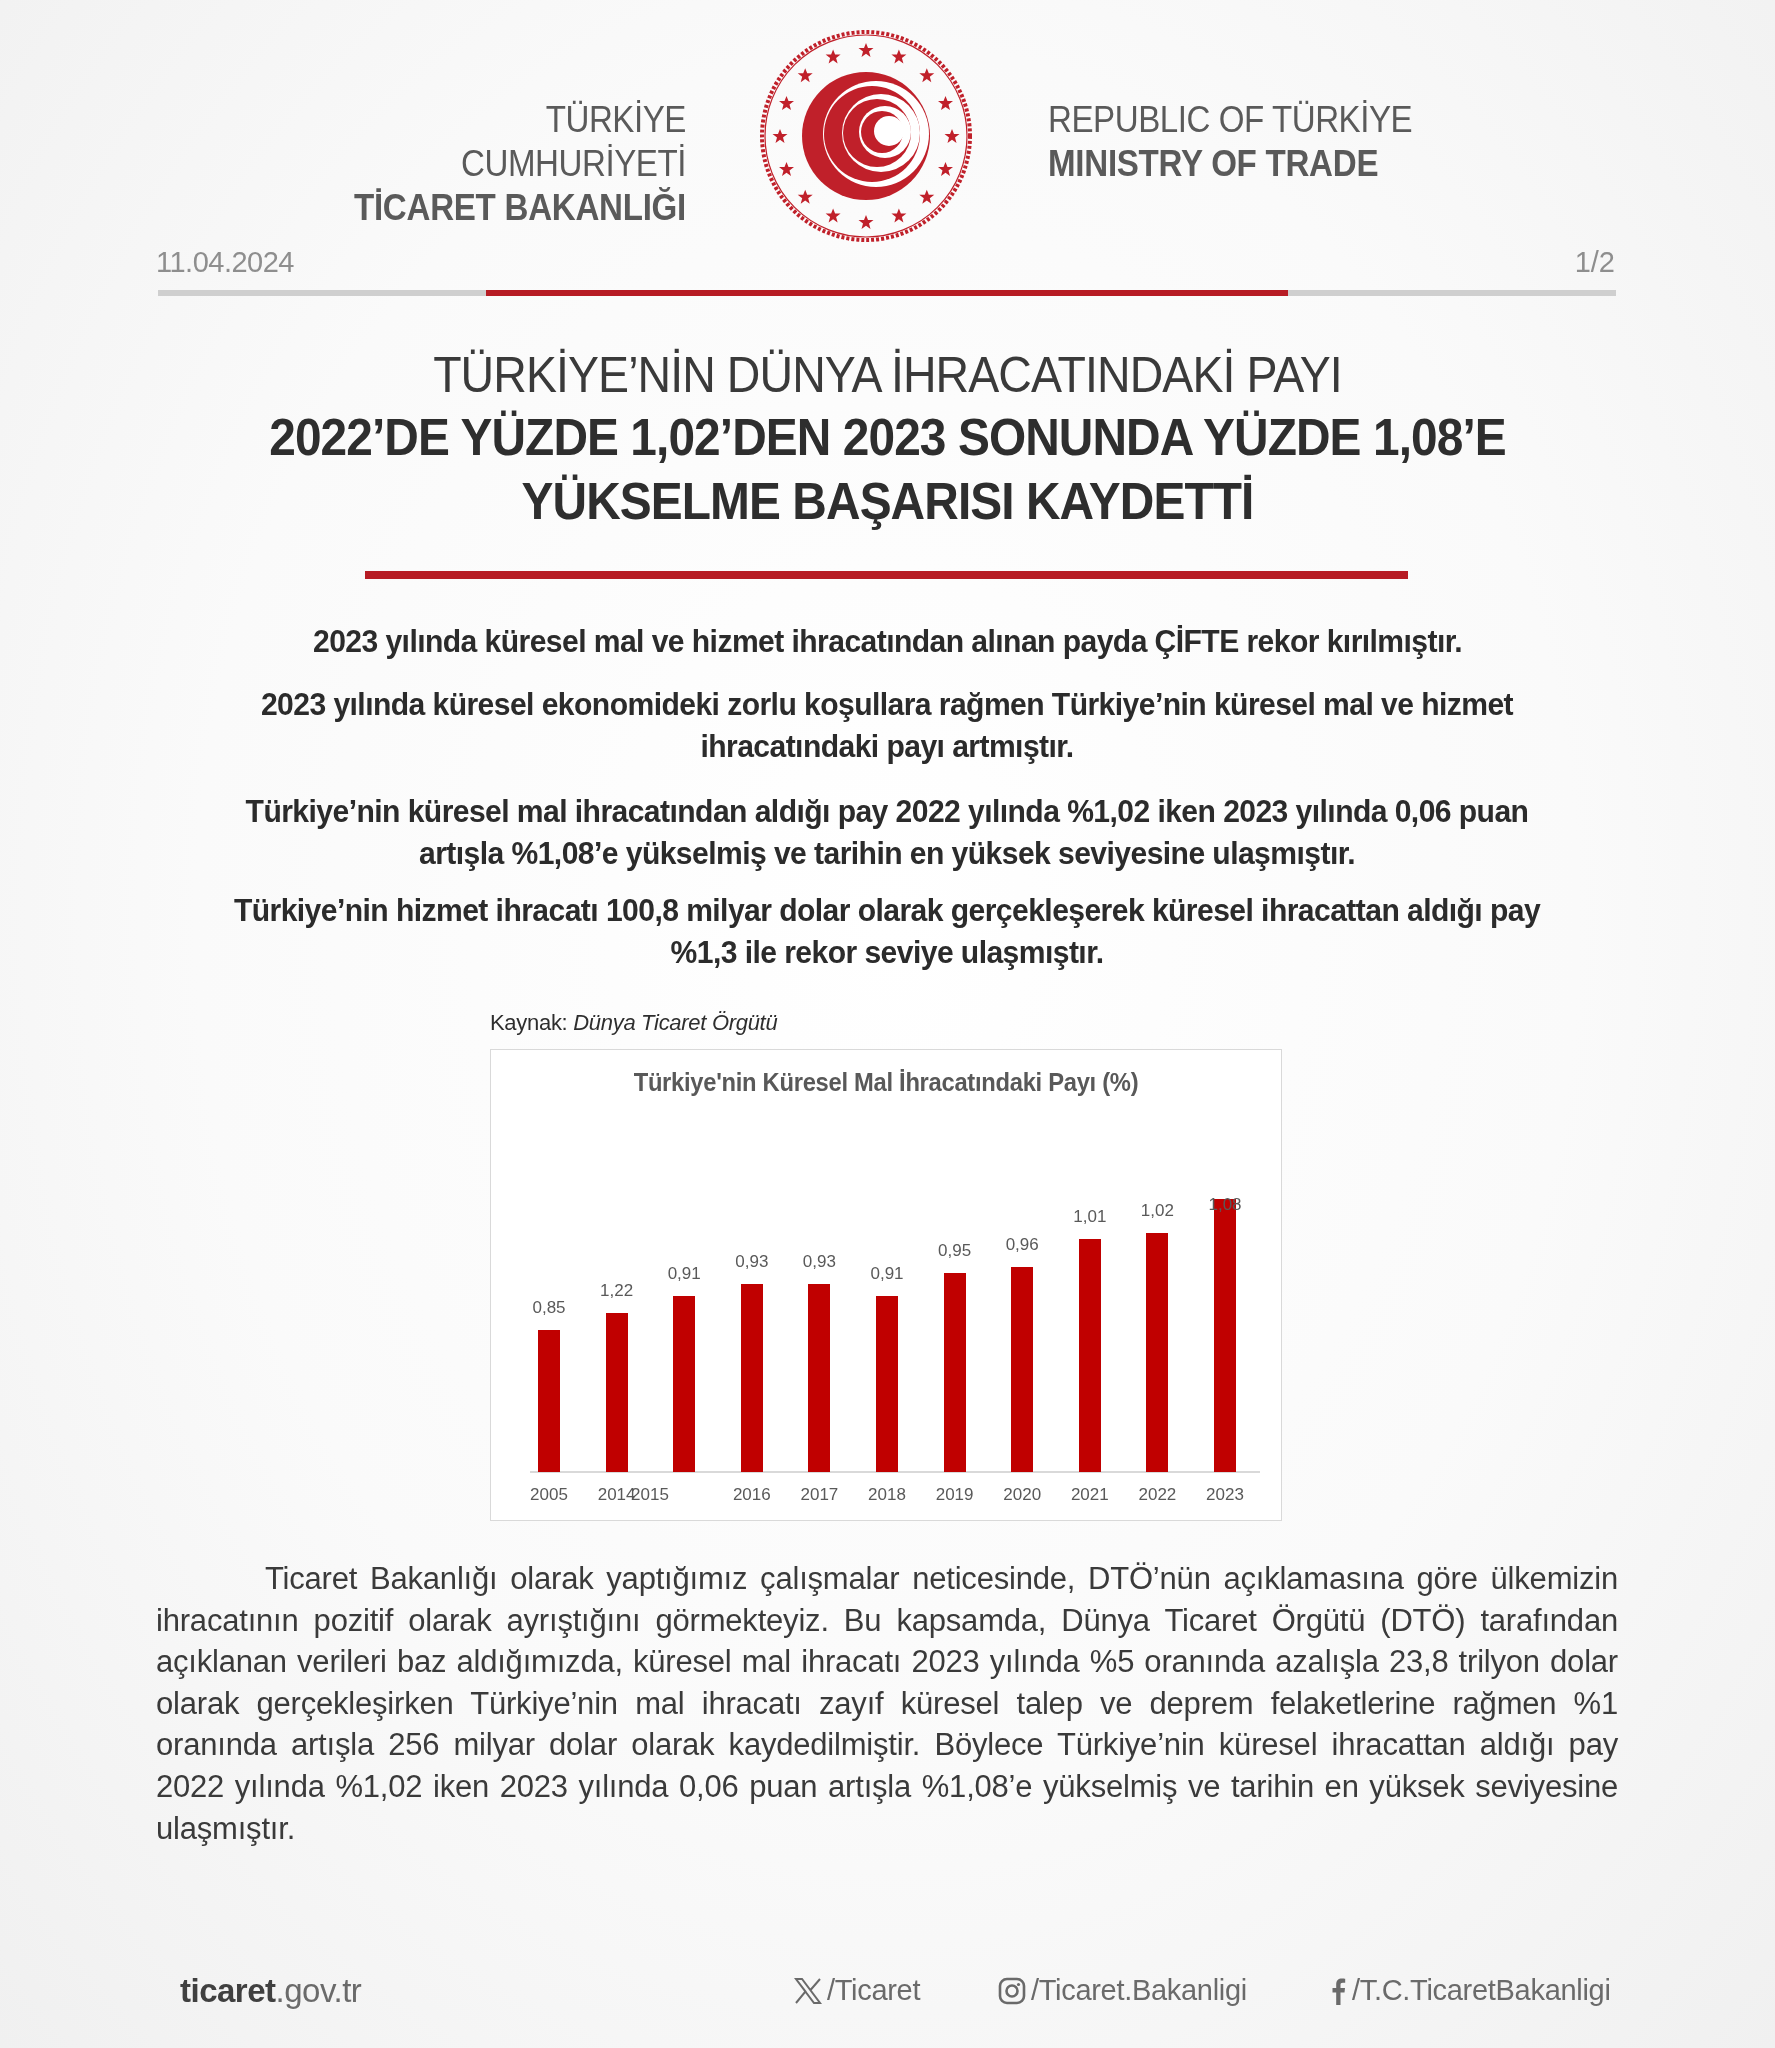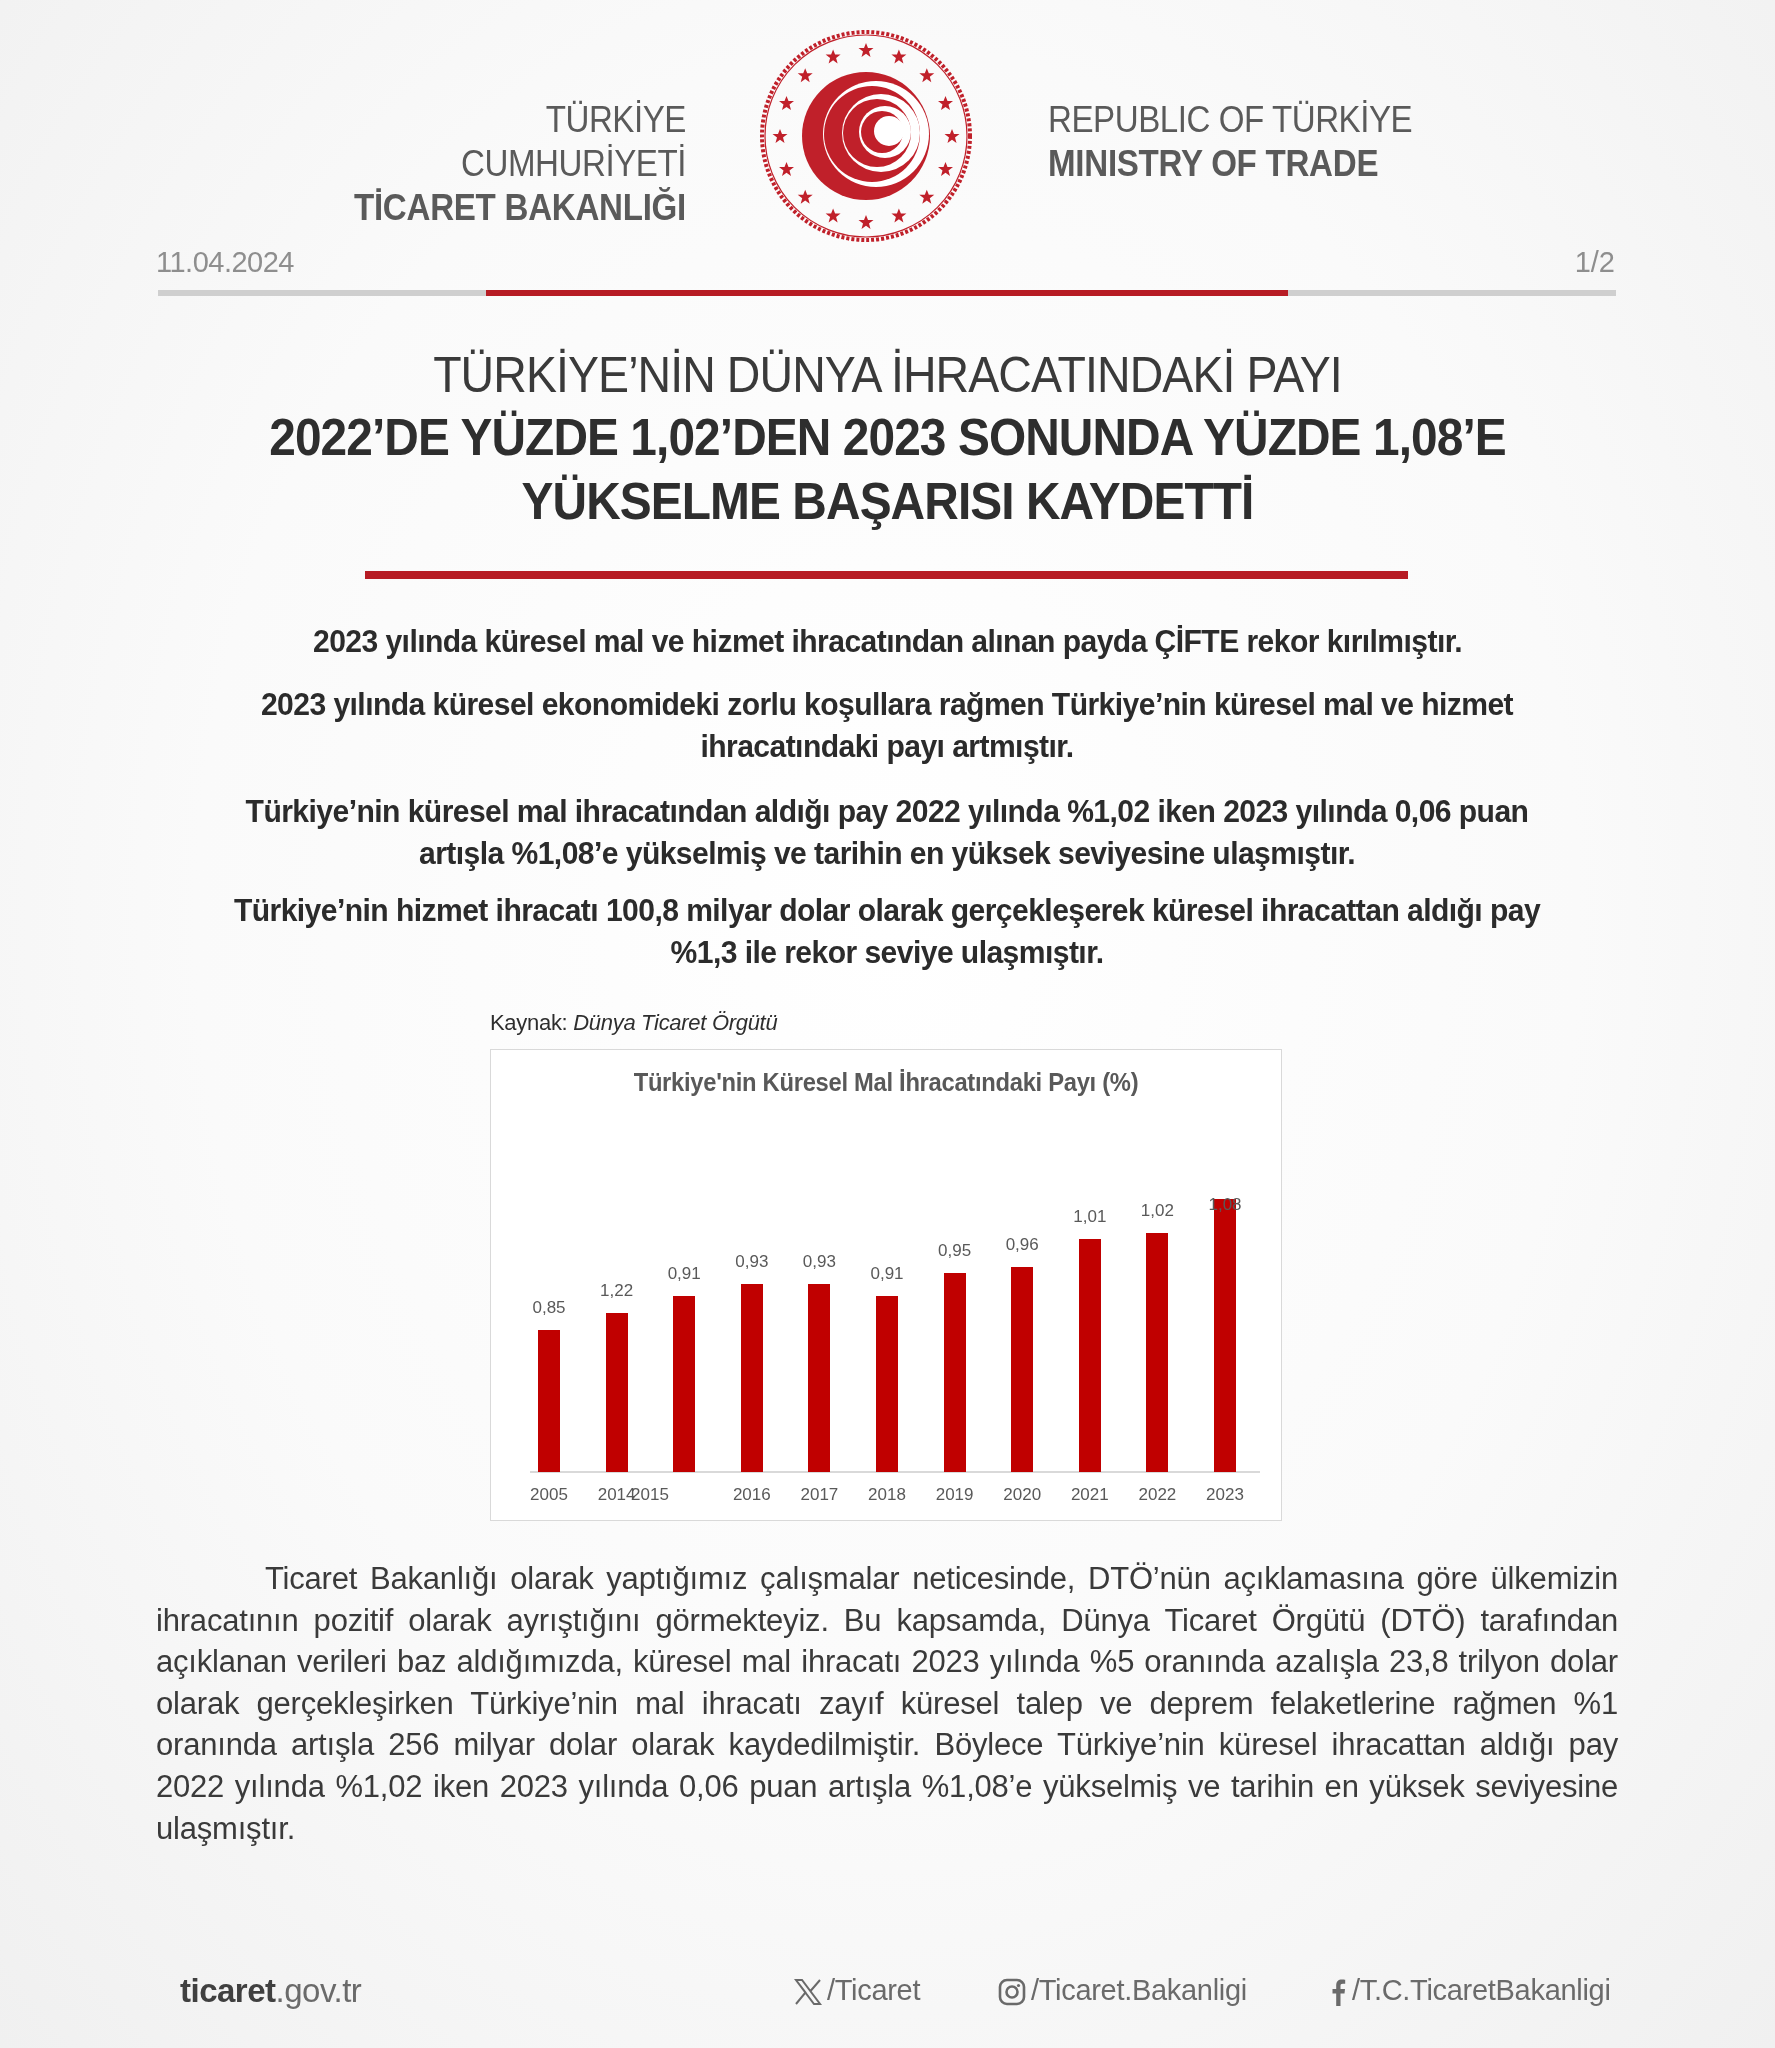--- a/index.html
+++ b/index.html
@@ -49,21 +49,21 @@
   .bar { position: absolute; width: 22px; background: #c00000; }
   .bar-val { position: absolute; width: 60px; text-align: center; font-family: "Liberation Sans", sans-serif; font-size: 17px; color: #595959; }
   .bar-cat { position: absolute; width: 60px; text-align: center; font-family: "Liberation Sans", sans-serif; font-size: 17px; color: #595959; top: 1485px; }
 
   
   .body-p { left: 156px; top: 1558px; width: 1462px; font-family: "Liberation Sans", sans-serif; font-size: 31px; line-height: 41.6px; color: #3a3a3a; text-align: justify; text-indent: 109px; margin: 0; letter-spacing: -0.2px; }
 
   
   .site { left: 156px; top: 1972px; font-family: "Liberation Sans", sans-serif; font-size: 33px; color: #6a6a6a; letter-spacing: -0.5px; }
   .site b { color: #404040; margin-left: 24px; }
-  .social { top: 1974px; font-family: "Liberation Sans", sans-serif; font-size: 29px; color: #6a6a6a; display: flex; align-items: flex-end; gap: 4px; letter-spacing: -0.3px; }
+  .social { top: 1974px; font-family: "Liberation Sans", sans-serif; font-size: 29px; color: #6a6a6a; display: flex; align-items: center; gap: 4px; letter-spacing: -0.3px; }
   .social svg { display: block; }
 </style>
 </head>
 <body>
 
 <div class="abs hdr-left">
   <div class="hdr-l1">TÜRKİYE CUMHURİYETİ</div>
   <div class="hdr-l2">TİCARET BAKANLIĞI</div>
 </div>
 

